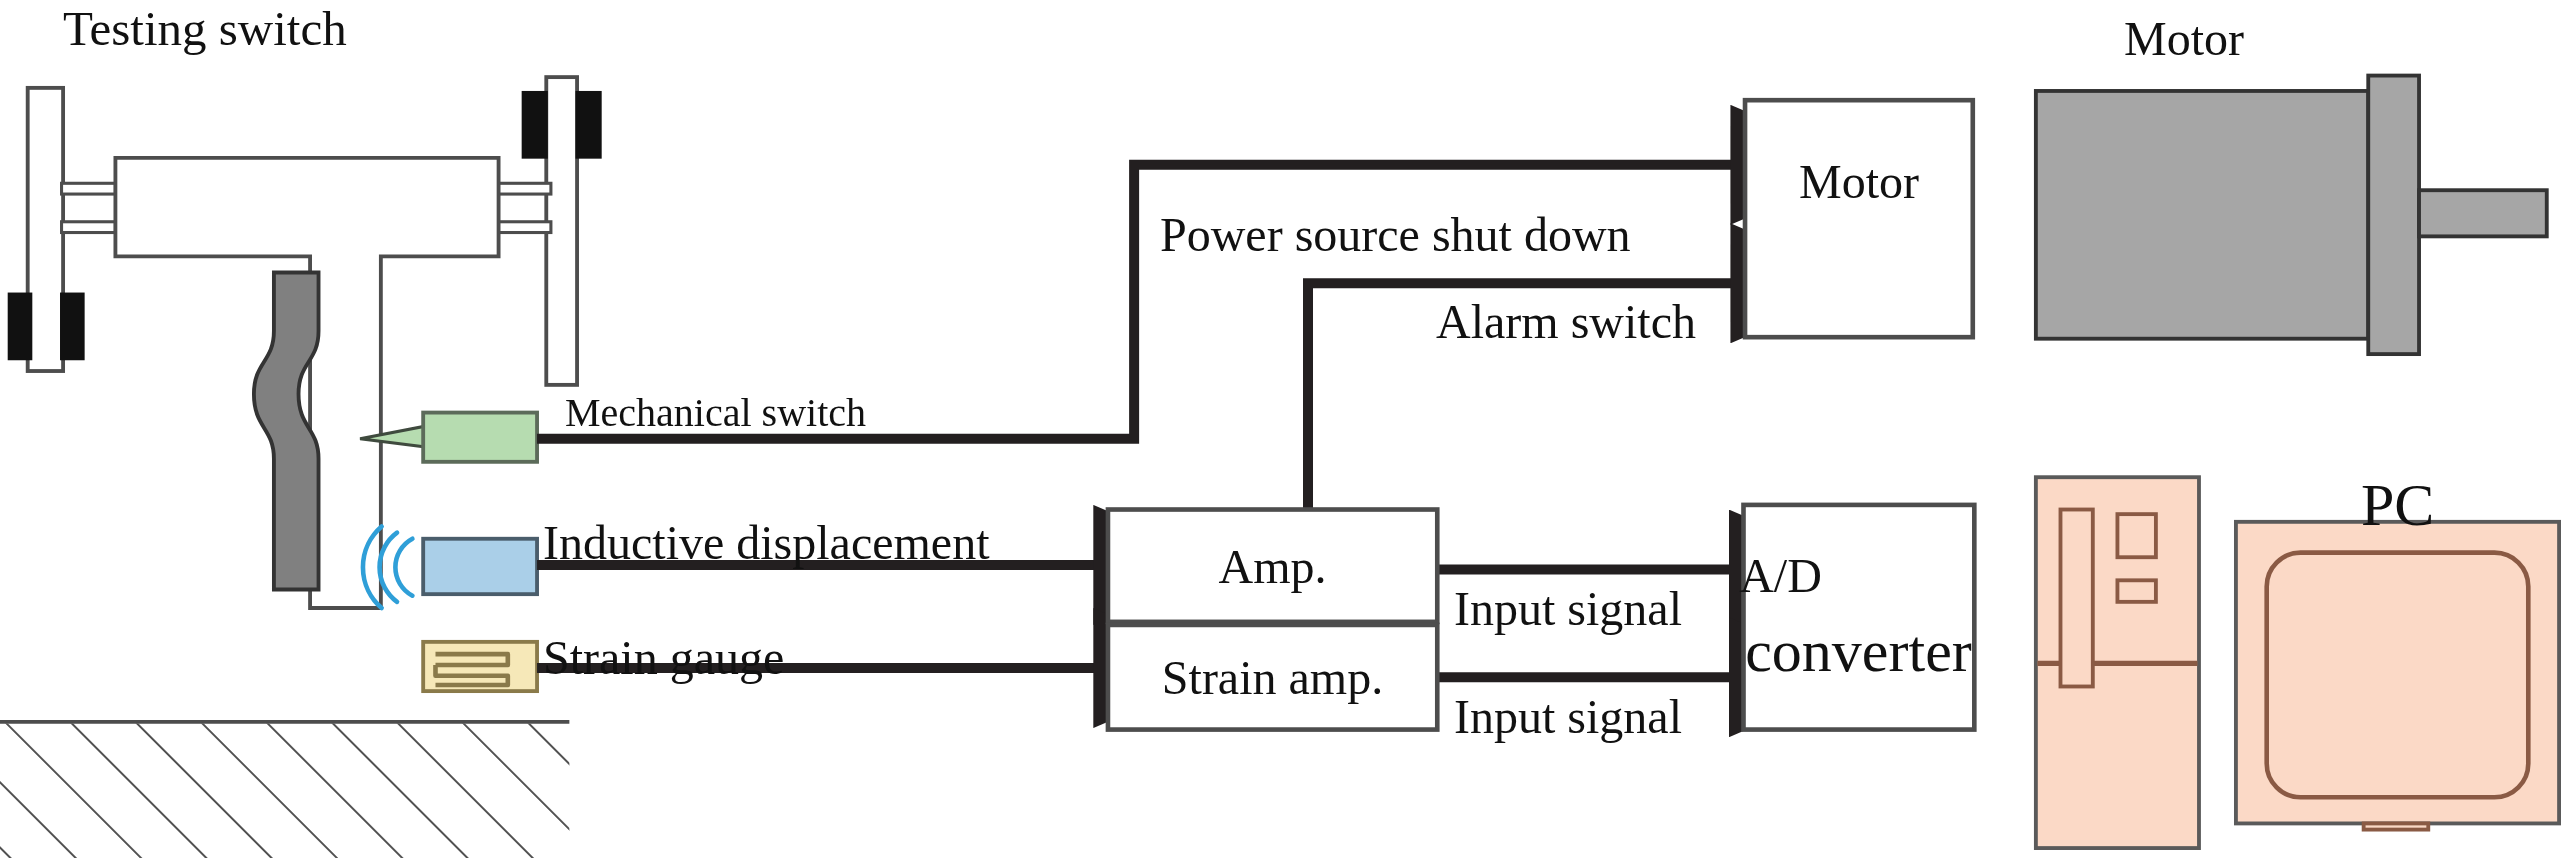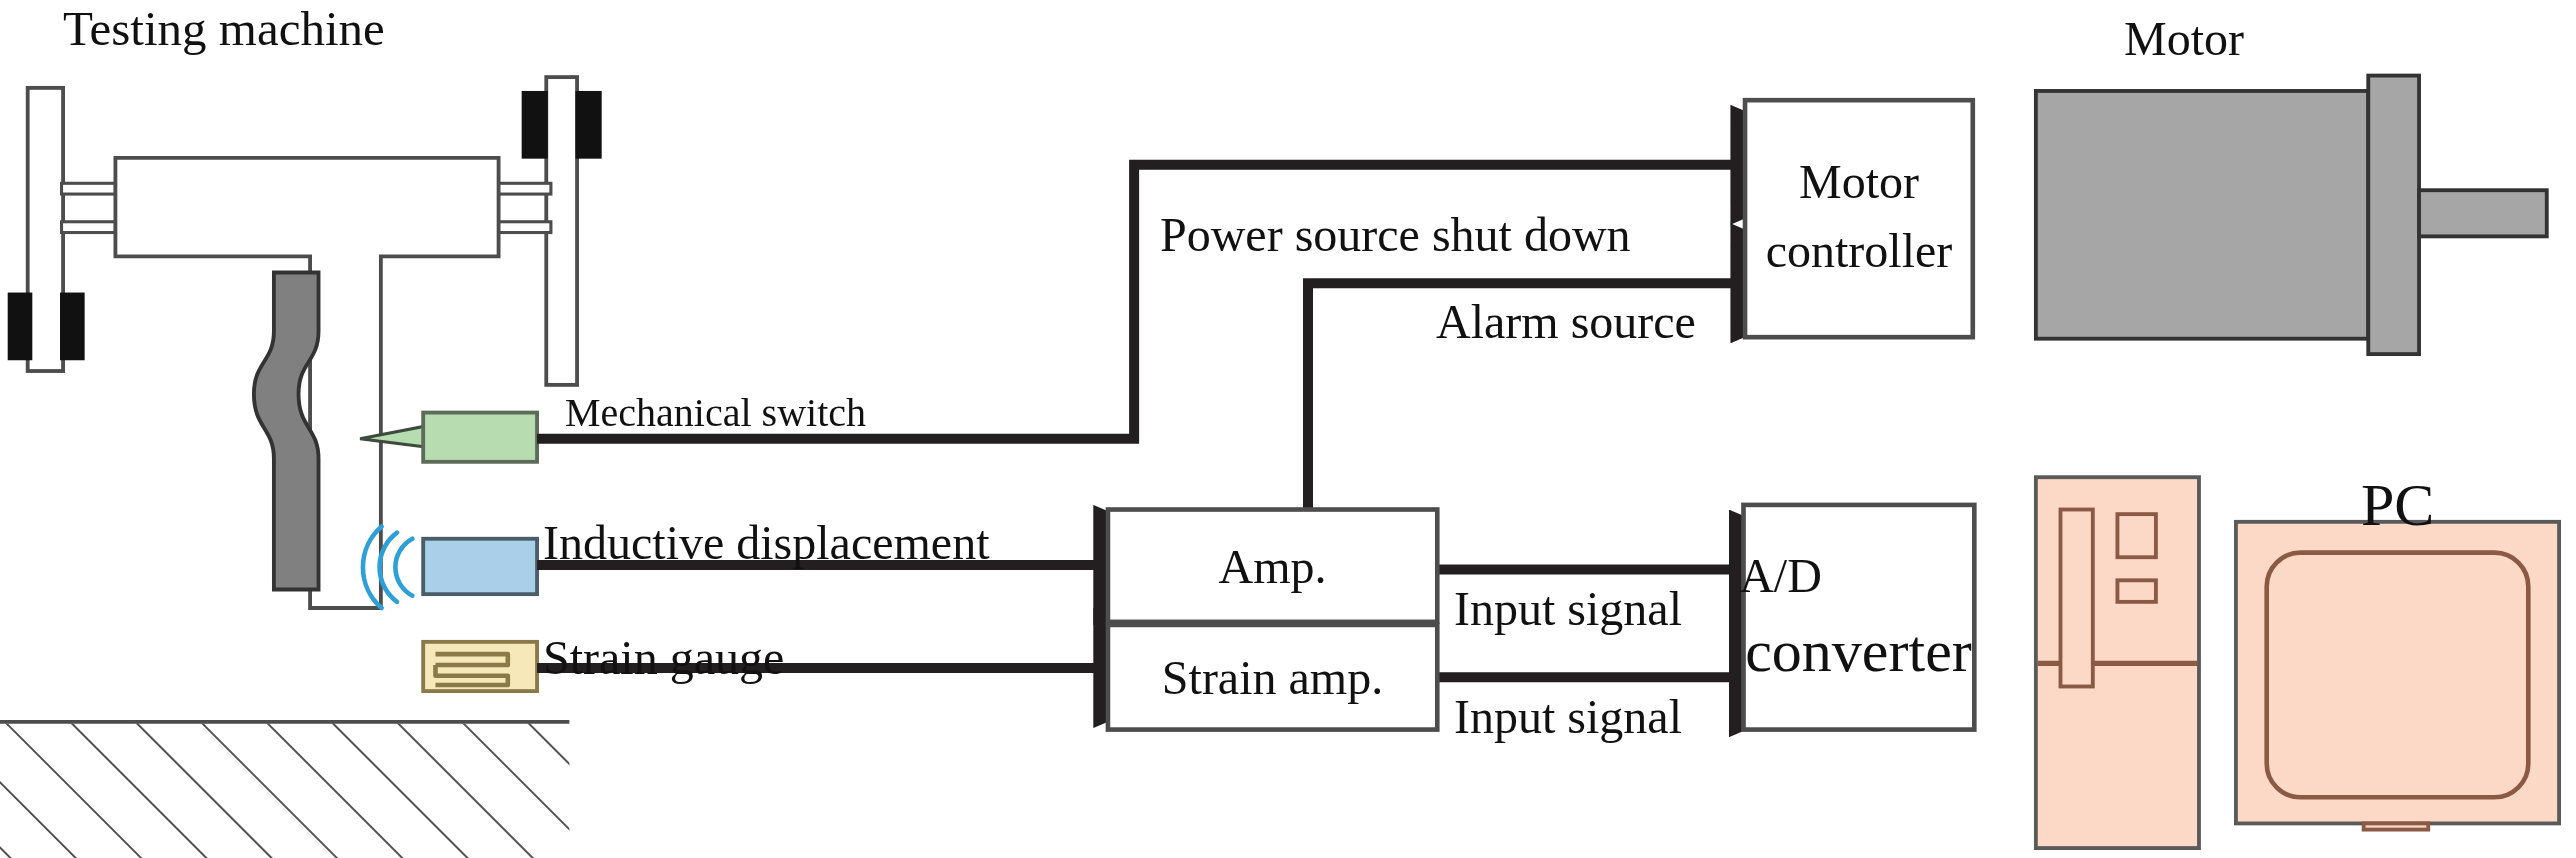--- a/index.html
+++ b/index.html
@@ -107,42 +107,41 @@
     <rect x="2678" y="662" width="42" height="230" fill="#fbd9c6" stroke="#8a5a44" stroke-width="5"></rect>
     <rect x="2752" y="668" width="50" height="56" fill="#fbd9c6" stroke="#8a5a44" stroke-width="5"></rect>
     <rect x="2752" y="754" width="50" height="28" fill="#fbd9c6" stroke="#8a5a44" stroke-width="5"></rect>
 
     <rect x="2906" y="678" width="420" height="392" fill="#fbd9c6" stroke="#5a5a5a" stroke-width="5"></rect>
     <rect x="2946" y="718" width="340" height="318" rx="44" ry="44" fill="#fbd9c6" stroke="#8a5a44" stroke-width="6"></rect>
     <rect x="3072" y="1070" width="84" height="8" fill="#fbd9c6" stroke="#8a5a44" stroke-width="5"></rect>
   </g>
 </svg>
 
-<div class="lbl" style="left:63px;top:0px;font-size:49px;">Testing machine</div>
+<div class="lbl" style="left:63px;top:0px;font-size:49px;">Testing switch</div>
 
 <div class="lbl" style="left:2124px;top:10.8px;font-size:48px;">Motor</div>
 
 <div class="lbl" style="left:2361px;top:471px;font-size:60px;">PC</div>
 
 <div class="lbl" style="left:565px;top:389px;font-size:40px;">Mechanical switch</div>
 
 <div class="lbl" style="left:543px;top:515px;font-size:48px;">Inductive displacement</div>
 
 <div class="lbl" style="left:543px;top:618px;font-size:48px;margin-top:12px;">Strain gauge</div>
 
 <div class="lbl" style="left:1160px;top:179px;font-size:48px;margin-top:28px;">Power source shut down</div>
 
-<div class="lbl" style="left:1436px;top:294px;font-size:48px;">Alarm source</div>
+<div class="lbl" style="left:1436px;top:294px;font-size:48px;">Alarm switch</div>
 
 <div class="lbl" style="left:1454px;top:581px;font-size:48px;">Input signal</div>
 
 <div class="lbl" style="left:1454px;top:689px;font-size:48px;">Input signal</div>
 
 <div class="lbl" style="left:1782px;top:154px;width:154px;text-align:center;font-size:48px;">Motor</div>
-<div class="lbl" style="left:1759px;top:223px;width:200px;text-align:center;font-size:48px;">controller</div>
 
 <div class="lbl" style="left:1108px;top:650px;width:329px;text-align:center;font-size:48px;">Strain amp.</div>
 
 <div class="lbl" style="left:1108px;top:539px;width:329px;text-align:center;font-size:48px;">Amp.</div>
 
 <div class="lbl" style="left:1665px;top:548px;width:231px;text-align:center;font-size:48px;">A/D</div>
 <div class="lbl" style="left:1743px;top:617px;width:231px;text-align:center;font-size:60px;">converter</div>
 
 </div>
 

